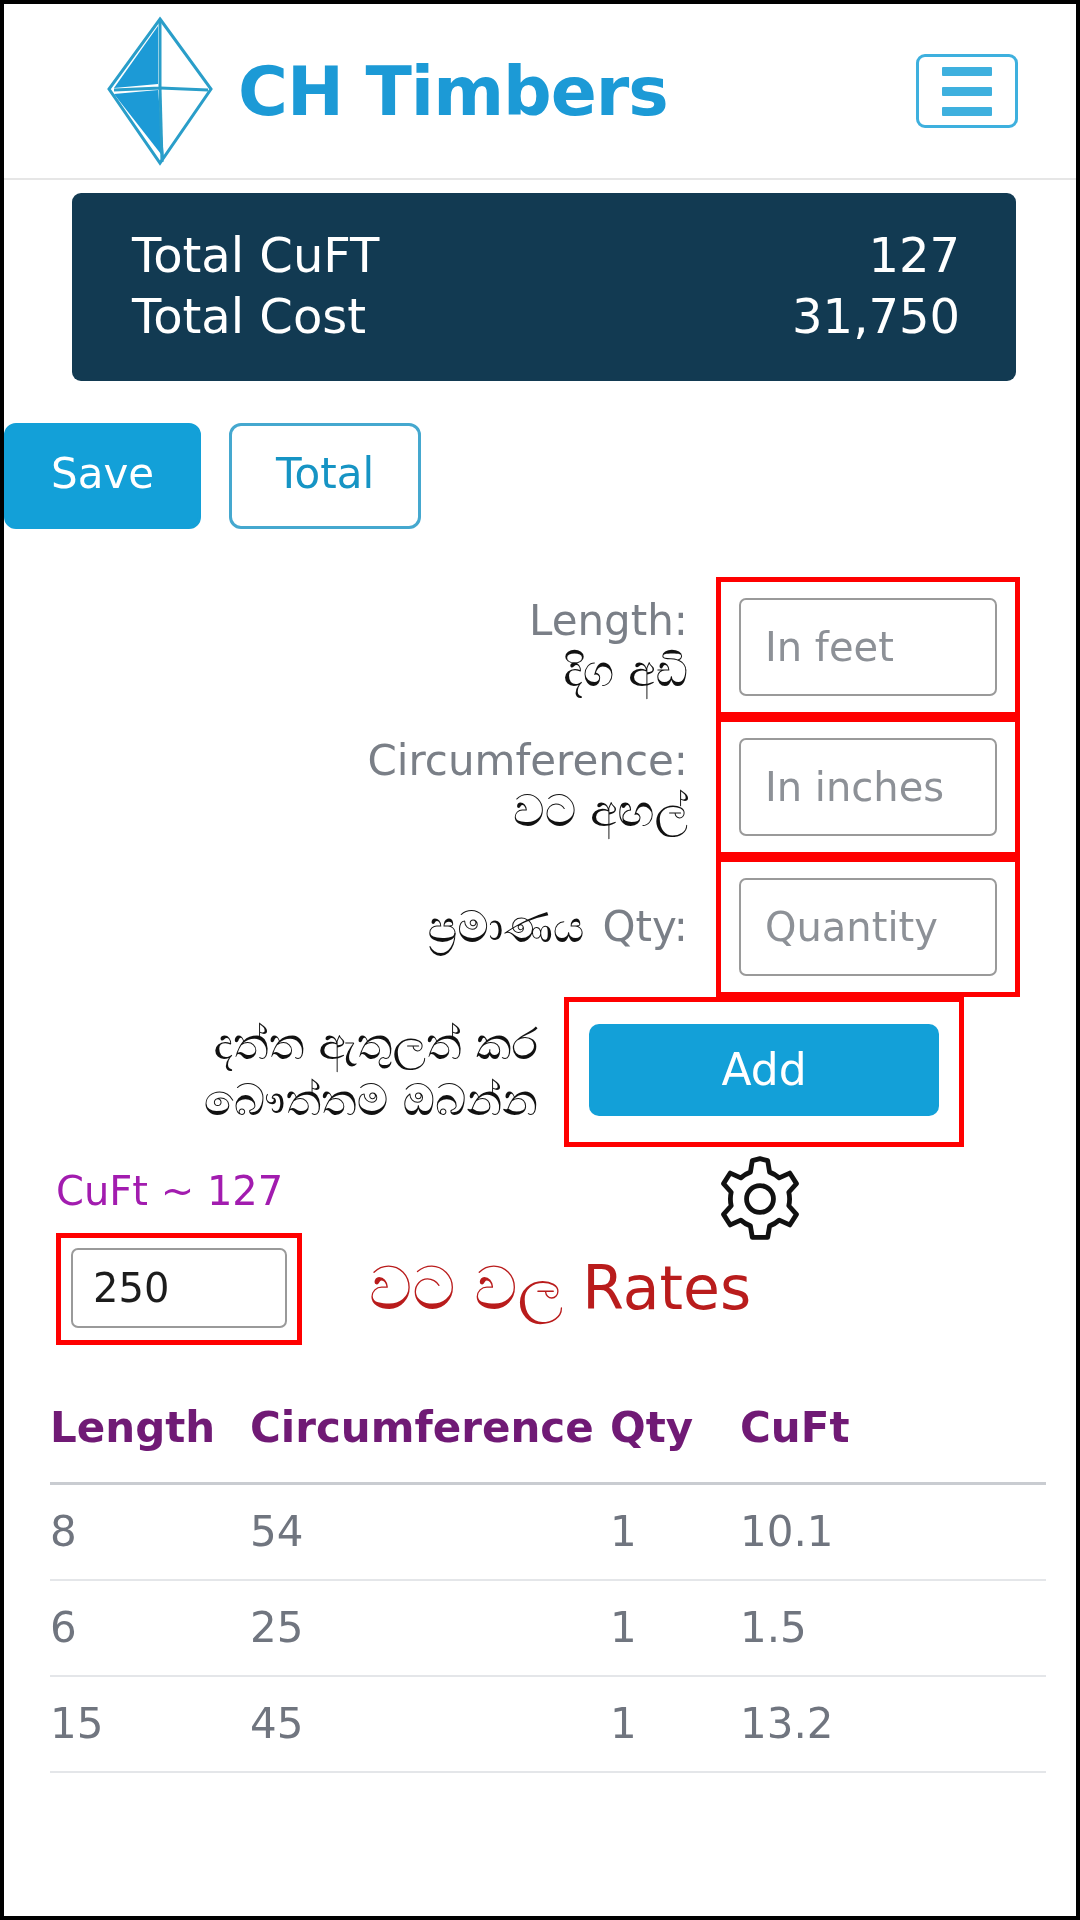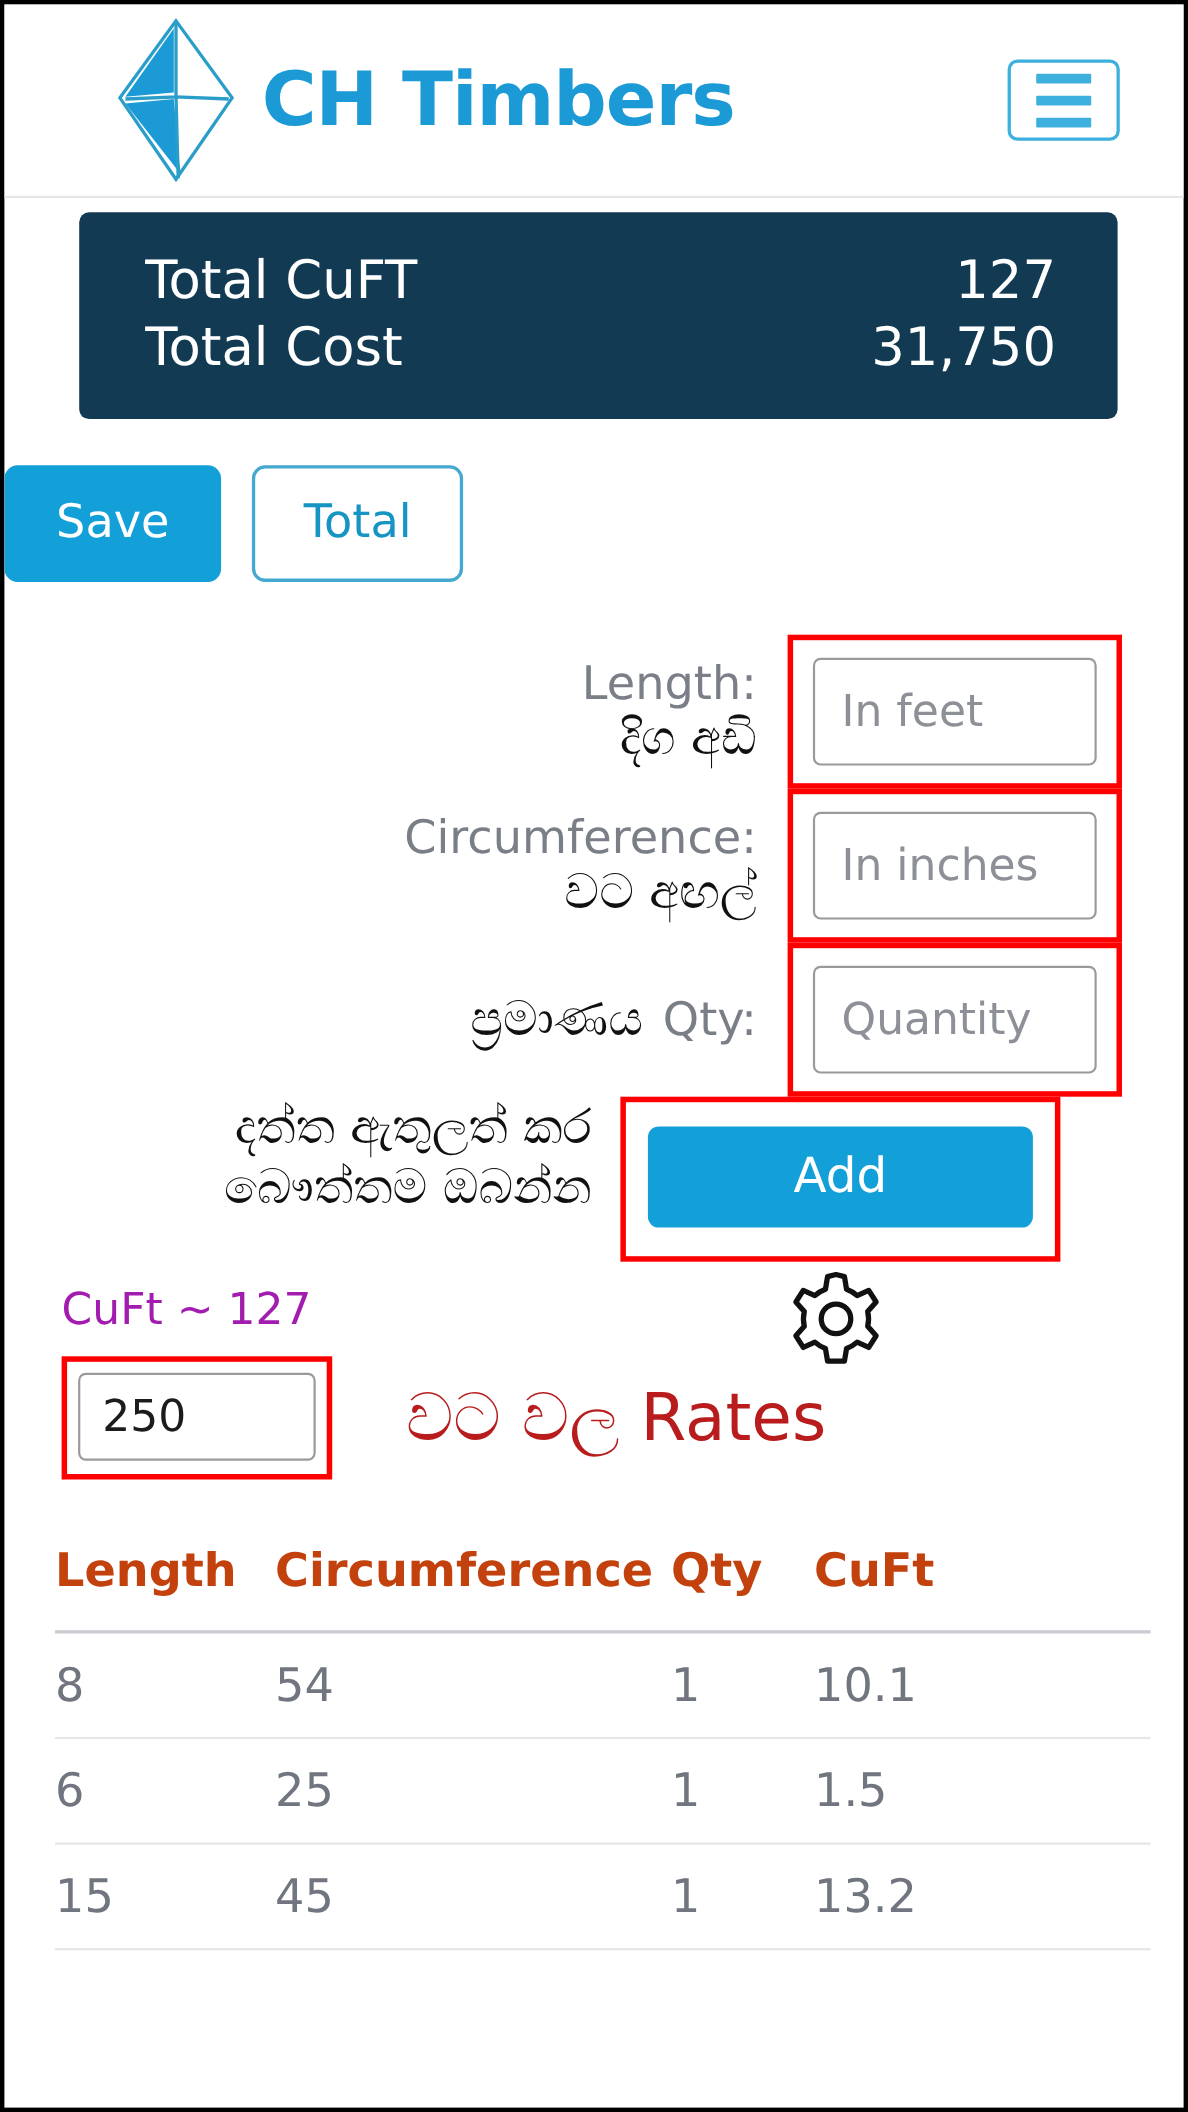--- a/index.html
+++ b/index.html
@@ -162,21 +162,21 @@
     font-size: 40px;
     color: #2b2b2b;
     padding: 0 24px;
     outline: none;
   }
   .text-input::placeholder { color: #8d9197; }
 
   
   .add-row {
     display: flex;
-    align-items: flex-start;
+    align-items: center;
     justify-content: flex-end;
     margin-top: 0;
     padding-right: 56px;
   }
   .add-note {
     flex: 1 1 auto;
     text-align: right;
     padding-right: 26px;
     display: flex;
     flex-direction: column;
@@ -259,21 +259,21 @@
     margin-top: 58px;
     padding: 0 30px 0 46px;
   }
   .t-row {
     display: flex;
     align-items: center;
   }
   .t-head {
     font-size: 42px;
     font-weight: 700;
-    color: #c2410c;
+    color: #701a75;
     padding-bottom: 30px;
     border-bottom: 3px solid #c9ccd1;
   }
   .t-body .t-row {
     font-size: 42px;
     color: #70757f;
     height: 96px;
     border-bottom: 2px solid #e4e6e9;
   }
   .c-len  { width: 200px; flex: 0 0 auto; }

